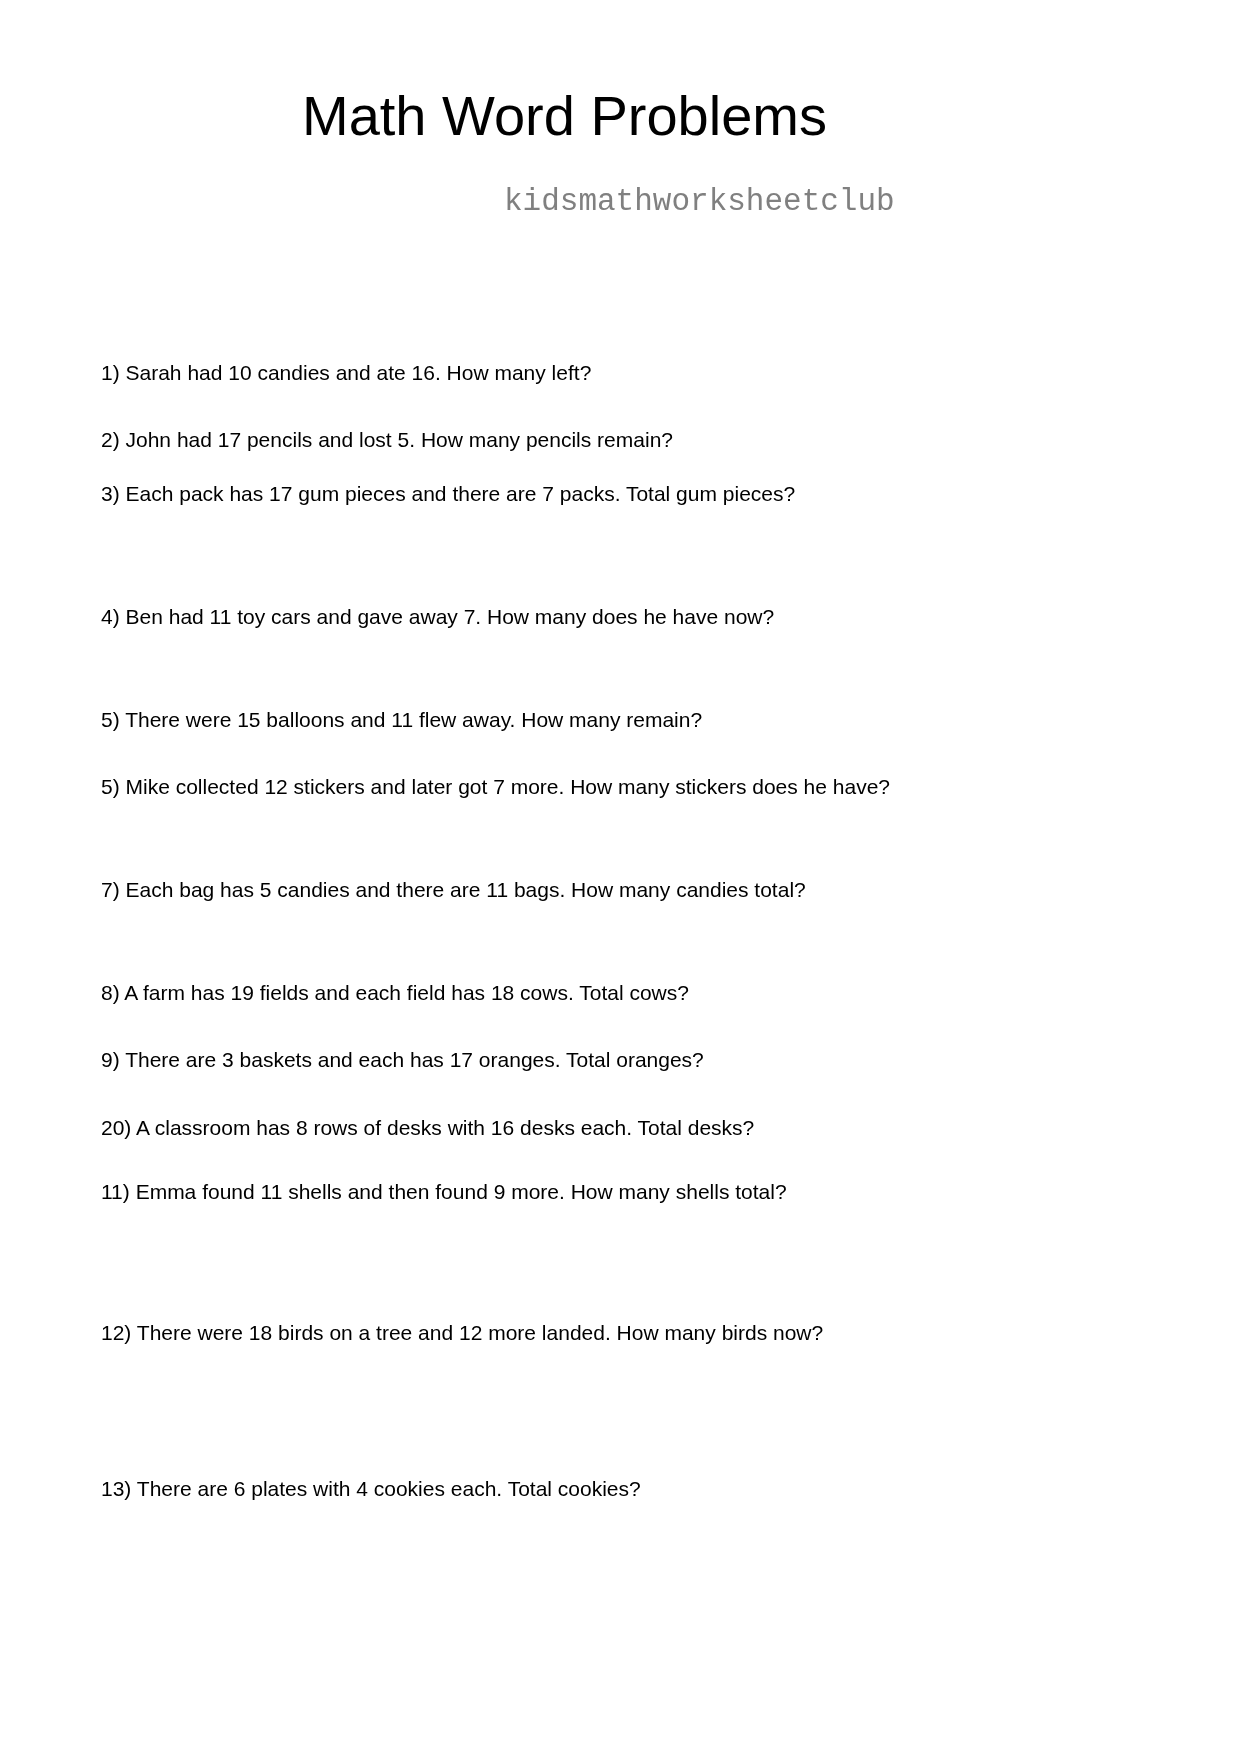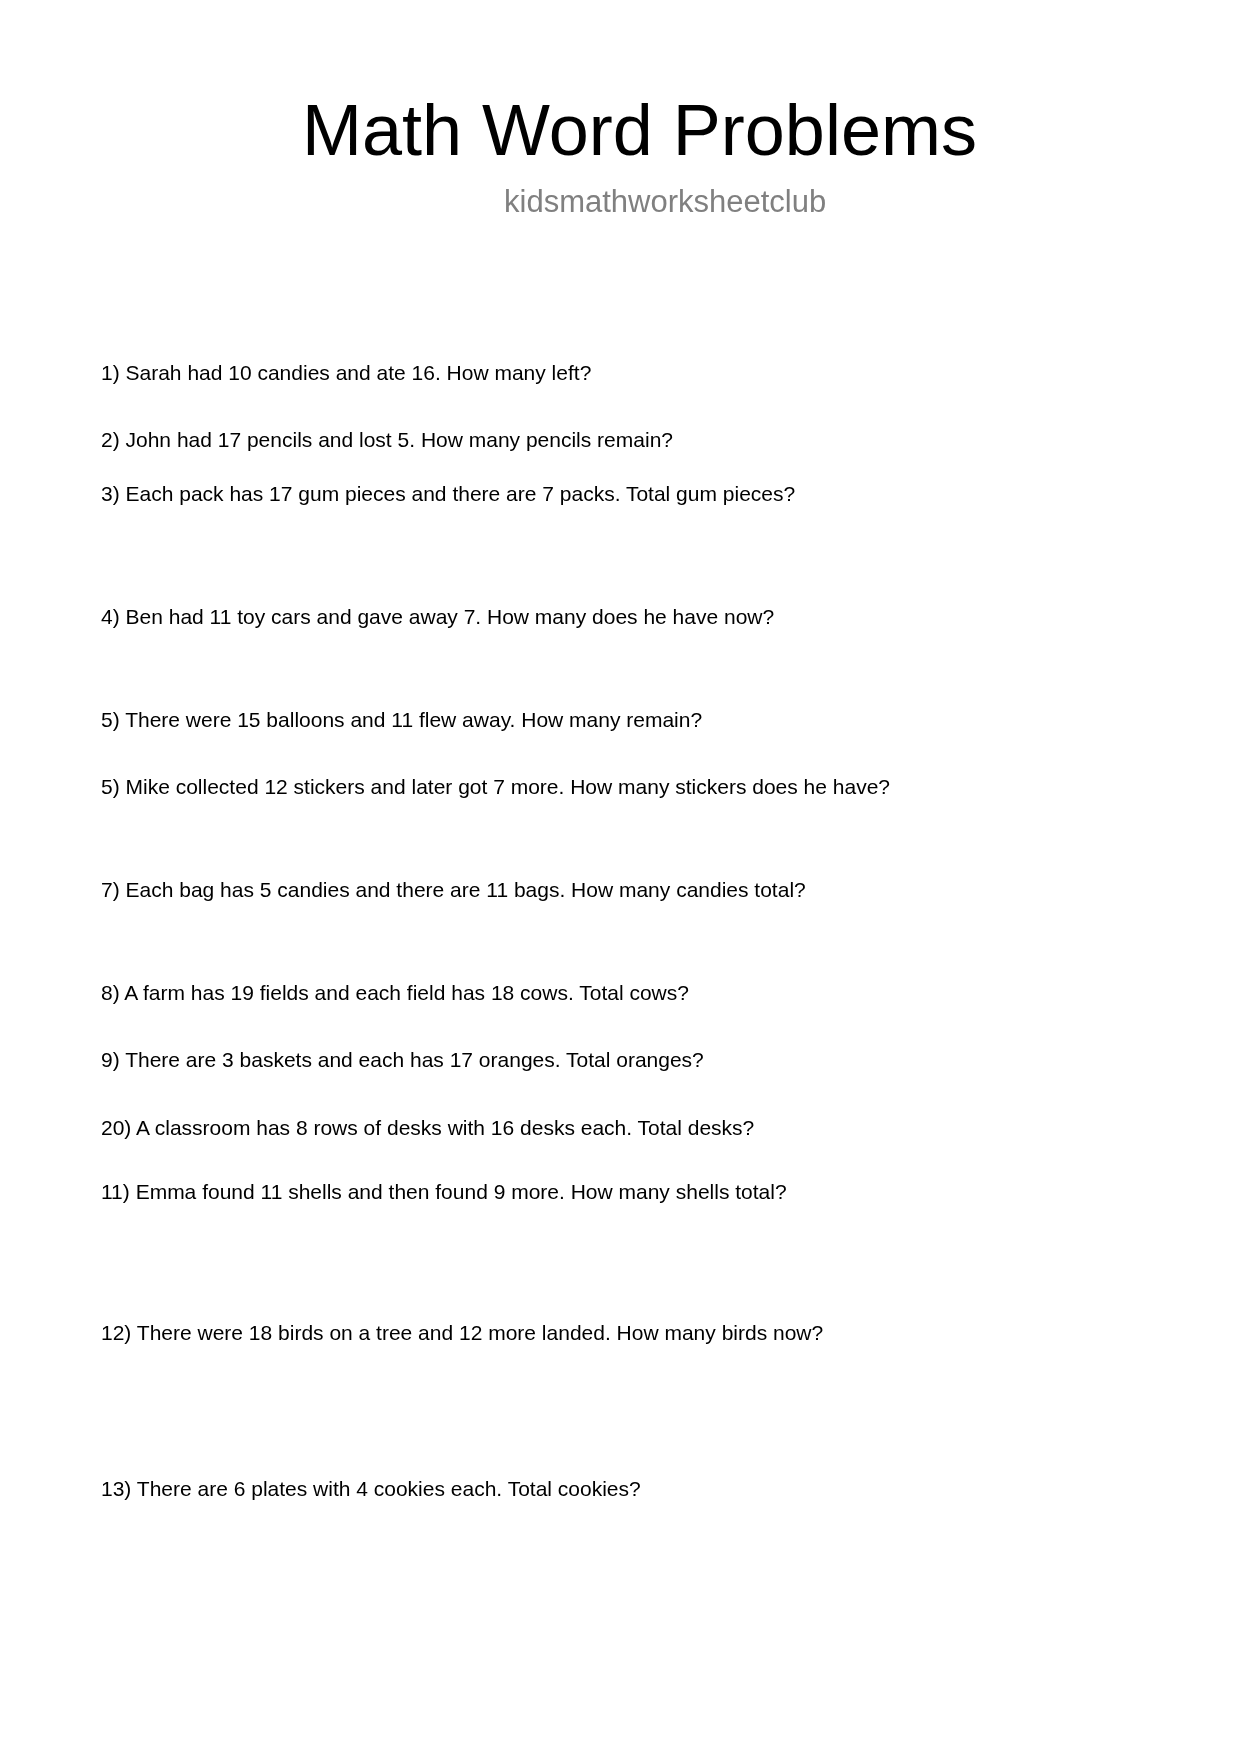--- a/index.html
+++ b/index.html
@@ -1,19 +1,19 @@
 <!DOCTYPE html>
 <html><head>
 <meta charset="utf-8">
 <style>
   html, body { margin: 0; padding: 0; background: #ffffff; }
   body { width: 1240px; height: 1754px; position: relative; overflow: hidden;
          font-family: "Liberation Sans", sans-serif; color: #000; }
-  .title { position: absolute; left: 302px; top: 98px; font-size: 72px; line-height: 64px; white-space: nowrap; }
-  .subtitle { position: absolute; left: 504px; top: 184px; font-size: 31px; line-height: 36px; color: #808080; white-space: nowrap; }
+  .title { position: absolute; left: 302px; top: 84px; font-size: 56px; line-height: 64px; white-space: nowrap; }
+  .subtitle { position: absolute; left: 504px; top: 184px; font-size: 31px; line-height: 36px; color: #808080; white-space: nowrap; font-family: Liberation Mono, monospace; }
   .problems { position: absolute; left: 101px; top: 352px; width: 1050px; }
   .problem { font-size: 21px; line-height: 42px; }
 </style>
 </head>
 <body>
 
 <div class="title">Math Word Problems</div>
 <div class="subtitle">kidsmathworksheetclub</div>
 
 <div class="problems">

